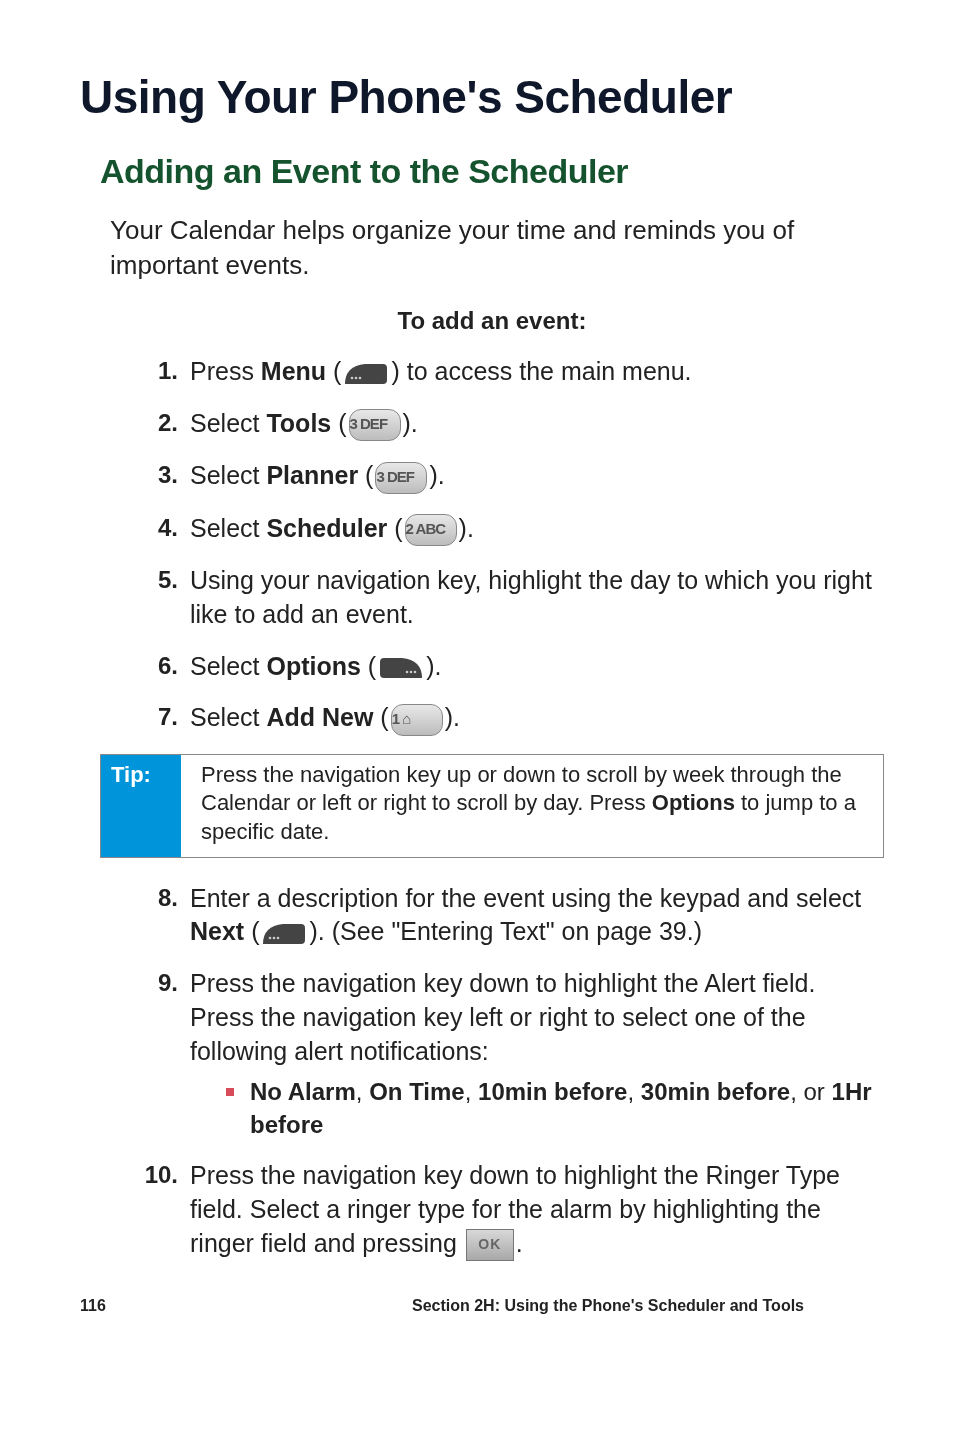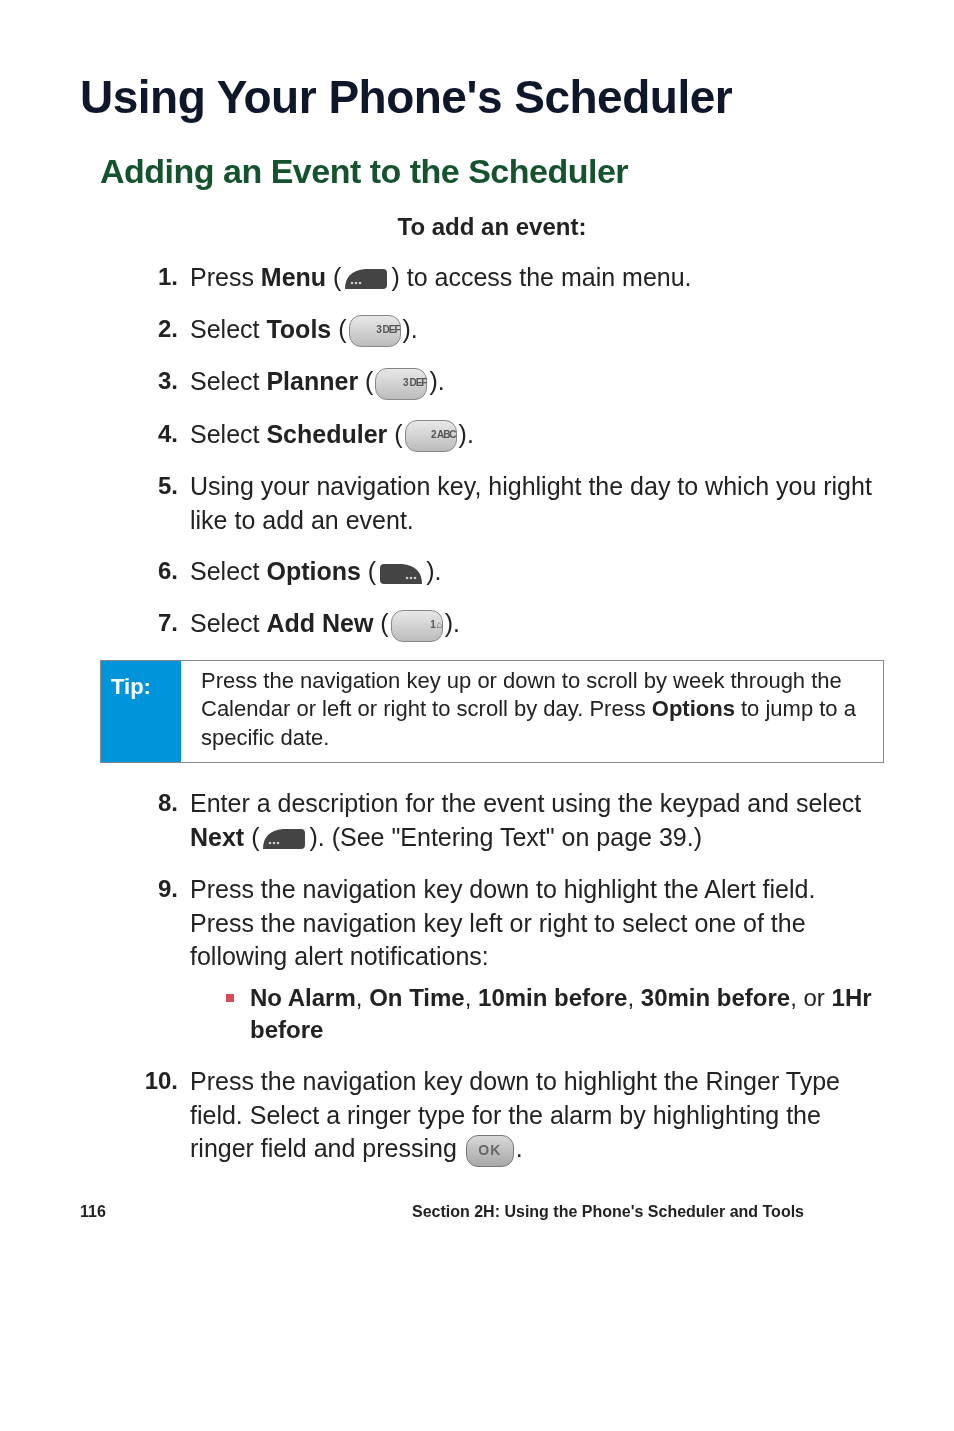--- a/index.html
+++ b/index.html
@@ -81,54 +81,54 @@
     position:relative;
     vertical-align:middle;
   }
   .key-softright svg { width:46px; height:28px; }
   .key-num {
     display:inline-block;
     width:50px; height:30px;
     background: linear-gradient(#e8e8e8,#bcbcbc);
     border:1px solid #888;
     border-radius:12px;
-    font-size:10px;
+    font-size:15px;
     color:#555;
-    text-align:right;
+    text-align:left;
     line-height:28px;
     vertical-align:middle;
     font-weight:700;
     letter-spacing:-1px;
   }
   .key-ok {
     display:inline-block;
     width:46px; height:30px;
     background: linear-gradient(#d8d8d8,#a8a8a8);
     border:1px solid #777;
-    border-radius:12px;
+    border-radius:0;
     font-size:14px;
     font-weight:800;
     color:#666;
     text-align:center;
     line-height:28px;
     vertical-align:middle;
     letter-spacing:1px;
   }
   .tipbox {
     display:flex;
     border:1px solid #888;
     margin: 2px 0 24px 20px;
     font-size:22px;
     line-height:1.3;
   }
   .tipbox .label {
     background:#0095db;
     color:#fff;
     font-weight:700;
-    padding:12px 12px 6px 10px;
+    padding:6px 12px 6px 10px;
     width:58px;
     flex:none;
   }
   .tipbox .body {
     padding:6px 12px 10px 20px;
     flex:1;
   }
   ul.sub {
     list-style:none;
     margin:8px 0 0 0;
@@ -160,20 +160,21 @@
 </style>
 </head>
 <body>
 
 <div class="page">
 
   <h1 class="title">Using Your Phone's Scheduler</h1>
 
   <h2 class="subtitle">Adding an Event to the Scheduler</h2>
 
+  <p class="intro">Your Calendar helps organize your time and reminds you of important events.</p>
 
   <p class="subhead">To add an event:</p>
 
   <ol class="steps">
 
     <li>
       <span class="num">1</span>
       <span>Press </span><span class="b">Menu</span>
       (<span class="key key-softleft"><svg viewBox="0 0 46 28">
             <path d="M2 24 Q2 6 22 4 L40 4 Q44 4 44 8 L44 20 Q44 24 40 24 Z" fill="#444"></path>

